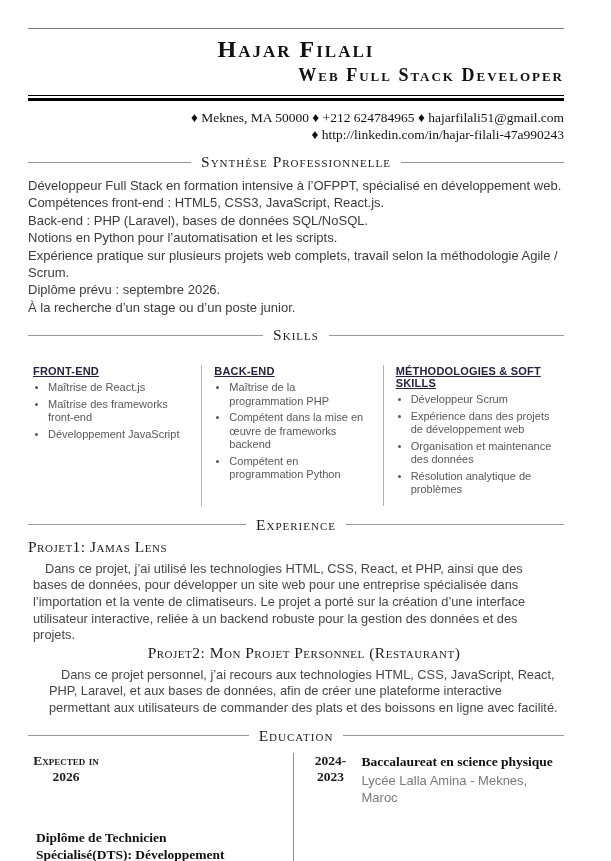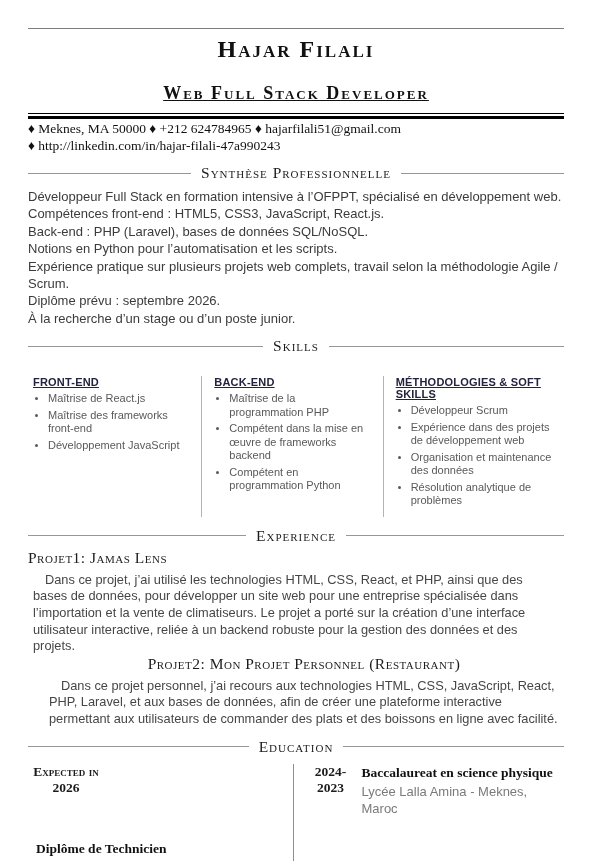--- a/index.html
+++ b/index.html
@@ -5,28 +5,28 @@
   * { margin:0; padding:0; box-sizing:border-box; }
   html,body { background:#ffffff; }
   body { width:611px; height:861px; overflow:hidden; font-family:"Liberation Sans", sans-serif; }
   .page { width:592px; height:861px; background:#fff; padding:20px 28px 0 28px; position:relative; }
 
   .top-rule { border-top:1.5px solid #7d7d7d; margin-top:8px; }
 
   .name { font-family:"Liberation Serif", serif; font-variant:small-caps; font-weight:bold;
           font-size:24px; text-align:center; letter-spacing:2px; color:#111; margin-top:7px; }
   .job-title { font-family:"Liberation Serif", serif; font-variant:small-caps; font-weight:bold;
-          font-size:18px; text-align:center; letter-spacing:2px; color:#111; margin-top:20px;text-decoration:underline; }
+          font-size:18px; text-align:right; letter-spacing:2px; color:#111; margin-top:2px; }
 
   .double-rule { margin-top:9px; }
   .double-rule .thin { border-top:1.5px solid #000; }
   .double-rule .thick { border-top:3.5px solid #000; margin-top:2px; }
 
   .contact { font-family:"Liberation Serif", serif; font-size:13.5px; color:#111;
-             text-align:left; margin-top:1px; line-height:17px; }
+             text-align:right; margin-top:8px; line-height:17px; }
 
   .section-header { display:flex; align-items:center; gap:10px; margin-top:10px; }
   .section-header .line { flex:1; border-top:1px solid #979797; }
   .section-header .stitle { font-family:"Liberation Serif", serif; font-variant:small-caps;
              font-size:15.5px; letter-spacing:1px; color:#1c1c1c; white-space:nowrap; }
 
   .summary { margin-top:6px; font-size:13px; line-height:17.4px; color:#3b3b3b; }
 
   
   .skills-cols { display:flex; margin-top:8px; }

